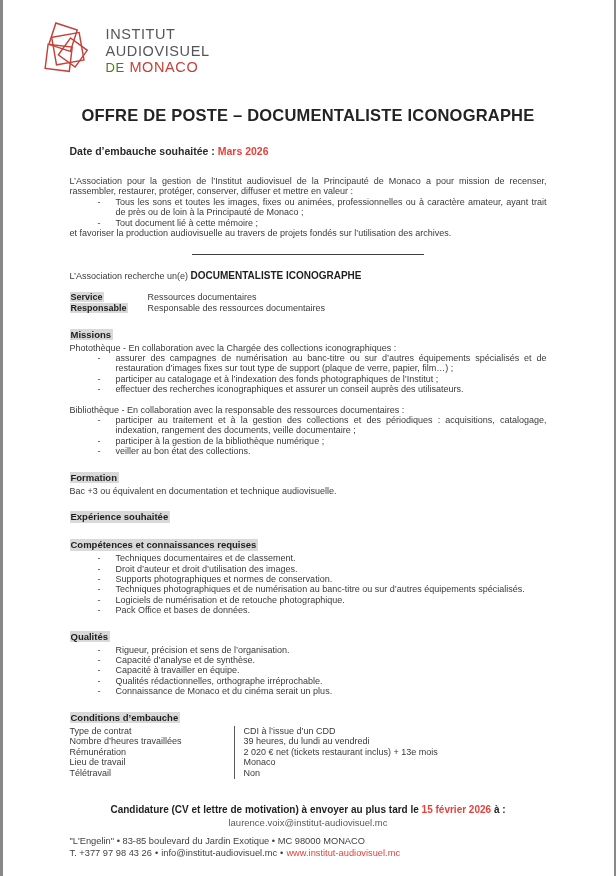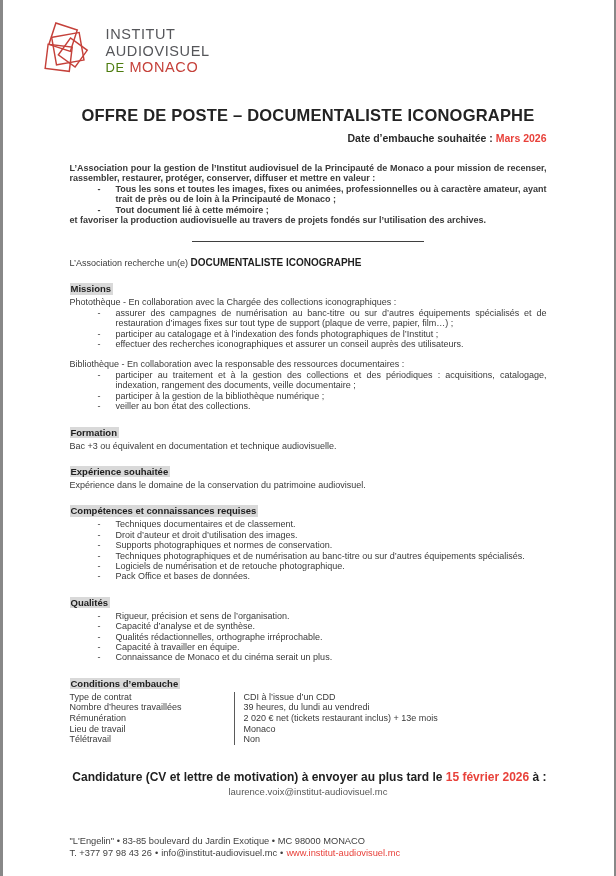--- a/index.html
+++ b/index.html
@@ -13,26 +13,26 @@
   .hl { background:var(--highlight); }
 
   
   .logo { position:absolute; top:22px; left:40px; display:flex; align-items:center; gap:9px; }
   .logo-text { font-size:14.5px; letter-spacing:.6px; line-height:1.12; color:var(--logo_gray); font-weight:400; }
   .logo-de { color:#4d7c0f; font-size:13px; }
   .logo-monaco { color:var(--logo_red); font-size:14.5px; }
 
   
   h1 { margin-top:82px; text-align:center; font-size:16.5px; font-weight:bold; color:#232323; letter-spacing:.2px; }
-  .date-line { margin-top:7px; text-align:right; font-size:10.5px; font-weight:bold; color:#2b2b2b; }
+  .date-line { margin-top:20px; text-align:left; font-size:10.5px; font-weight:bold; color:#2b2b2b; }
 
   
   .body-text { font-size:9px; line-height:10.4px; }
   .just { text-align:justify; }
-  .intro { margin-top:19px;font-weight:bold; }
+  .intro { margin-top:19px; }
   ul.dash { list-style:none; }
   ul.dash li { position:relative; padding-left:46px; }
   ul.dash li::before { content:"-"; position:absolute; left:28px; }
 
   .divider { margin:16px auto 0; width:232px; border:0; border-top:1.4px solid #3f3f3f; }
 
   .position-line { margin-top:15px; font-size:9px; }
   .position-line .title { font-size:10px; font-weight:bold; color:#1e1e1e; }
 
   .meta { margin-top:11px; font-size:9px; line-height:10.6px; }
@@ -43,21 +43,21 @@
   .section { margin-top:10px; }
   .section-heading { display:inline-block; font-size:9.5px; font-weight:bold; color:#1e1e1e; background:var(--highlight); padding:0 2px 0 1px; line-height:11.5px; }
   .section .body-text { margin-top:1px; }
   .block + .block { margin-top:10px; }
 
   .cond { margin-top:1px; font-size:9px; line-height:10.6px; }
   .cond-row { display:flex;align-items:center; }
   .cond-label { width:164px; flex-shrink:0; }
   .cond-value { border-left:1px solid #5a5a5a; padding-left:9px; flex:1; }
 
-  .candidature { margin-top:25px; text-align:right; font-size:12px; font-weight:bold; color:#1f1f1f; }
+  .candidature { margin-top:25px; text-align:center; font-size:10px; font-weight:bold; color:#1f1f1f; }
   .apply-email { margin-top:2px; text-align:center; font-size:9.5px; color:#595959; }
   a { color:inherit; text-decoration:none; }
 
   .footer { position:absolute; left:67px; bottom:17px; font-size:9.3px; line-height:12px; color:#3f3f3f; }
   .footer .sep { padding:0 3px; }
 </style>
 </head>
 <body>
 
 <div class="page">
@@ -86,20 +86,32 @@
     <li class="just">Tous les sons et toutes les images, fixes ou animées, professionnelles ou à caractère amateur, ayant trait de près ou de loin à la Principauté de Monaco ;</li>
         <li class="just">Tout document lié à cette mémoire ;</li>
       </ul>
     <p>et favoriser la production audiovisuelle au travers de projets fondés sur l’utilisation des archives.</p>
   </div>
 
   <hr class="divider">
 
   <p class="position-line"><span>L’Association recherche un(e) </span><span class="title">DOCUMENTALISTE ICONOGRAPHE</span></p>
 
+  <div class="meta">
+
+      <div class="meta-row">
+        <span class="meta-label"><span class="hl">Service</span></span>
+        <span class="meta-value">Ressources documentaires</span>
+      </div>
+
+      <div class="meta-row">
+        <span class="meta-label"><span class="hl">Responsable</span></span>
+        <span class="meta-value">Responsable des ressources documentaires</span>
+      </div>
+    </div>
 
   <div class="section">
     <span class="section-heading">Missions</span>
     <div class="body-text">
       <div class="block">
         <p>Photothèque - En collaboration avec la Chargée des collections iconographiques :</p>
         <ul class="dash">
 
         <li class="just">assurer des campagnes de numérisation au banc-titre ou sur d’autres équipements spécialisés et de restauration d’images fixes sur tout type de support (plaque de verre, papier, film…) ;</li>
             <li class="just">participer au catalogage et à l’indexation des fonds photographiques de l’Institut ;</li>
@@ -118,21 +130,20 @@
     </div>
   </div>
 
   <div class="section">
     <span class="section-heading">Formation</span>
     <p class="body-text">Bac +3 ou équivalent en documentation et technique audiovisuelle.</p>
   </div>
 
   <div class="section">
     <span class="section-heading">Expérience souhaitée</span>
-    <p class="body-text">Expérience dans le domaine de la conservation du patrimoine audiovisuel.</p>
   </div>
 
   <div class="section">
     <span class="section-heading">Compétences et connaissances requises</span>
     <ul class="dash body-text">
 
     <li>Techniques documentaires et de classement.</li>
         <li>Droit d’auteur et droit d’utilisation des images.</li>
         <li>Supports photographiques et normes de conservation.</li>
         <li>Techniques photographiques et de numérisation au banc-titre ou sur d’autres équipements spécialisés.</li>
@@ -140,22 +151,22 @@
         <li>Pack Office et bases de données.</li>
       </ul>
   </div>
 
   <div class="section">
     <span class="section-heading">Qualités</span>
     <ul class="dash body-text">
 
     <li>Rigueur, précision et sens de l’organisation.</li>
         <li>Capacité d’analyse et de synthèse.</li>
+        <li>Capacité à travailler en équipe.</li>
         <li>Qualités rédactionnelles, orthographe irréprochable.</li>
-        <li>Capacité à travailler en équipe.</li>
         <li>Connaissance de Monaco et du cinéma serait un plus.</li>
       </ul>
   </div>
 
   <div class="section">
     <span class="section-heading">Conditions d’embauche</span>
     <div class="cond">
 
         <div class="cond-row">
           <span class="cond-label">Type de contrat</span>

